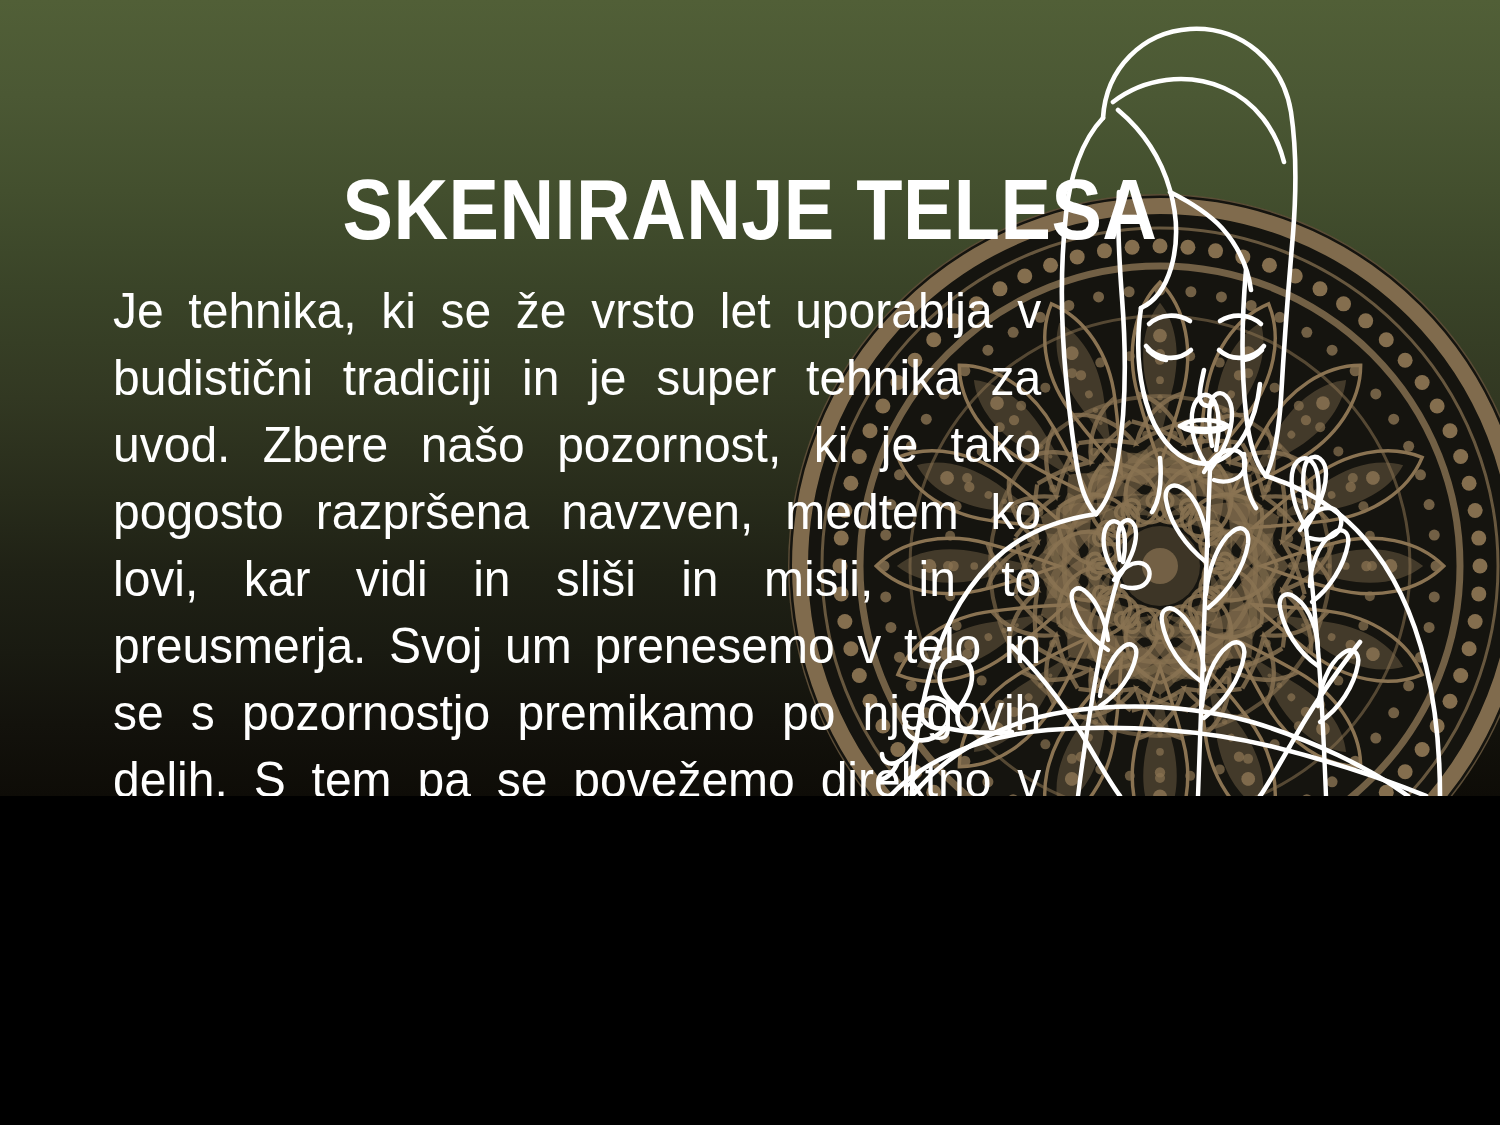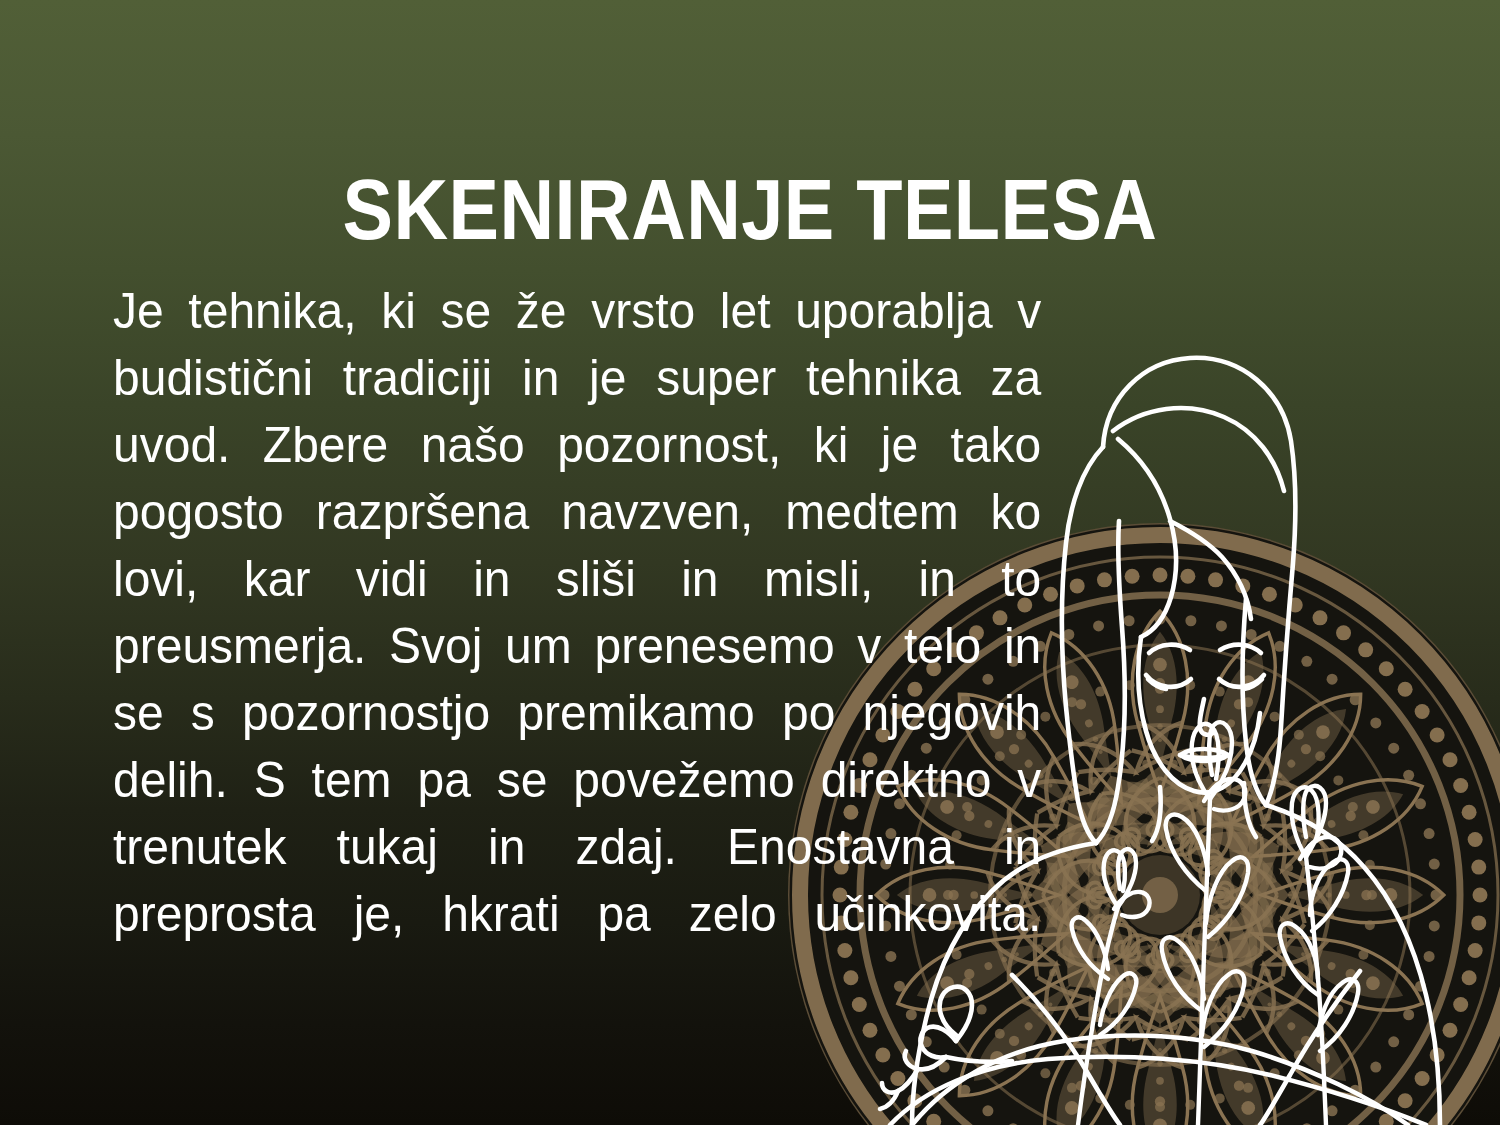--- a/index.html
+++ b/index.html
@@ -3,21 +3,21 @@
 <meta charset="utf-8">
 <style>
   html, body {
     margin: 0;
     padding: 0;
     background: #000;
   }
   #slide {
     position: relative;
     width: 1500px;
-    height: 1125px;
+    height: 796px;
     overflow: hidden;
     font-family: "Liberation Sans", sans-serif;
     background: linear-gradient(to bottom,
         #515f37 0%,
         #4b5834 12%,
         #434f2e 24%,
         #3a4428 36%,
         #323822 50%,
         #282c1b 62%,
         #1f2115 72%,

